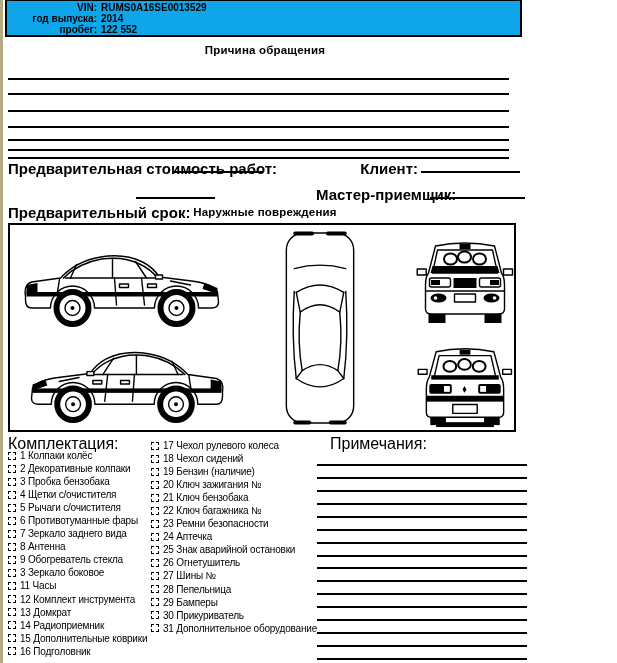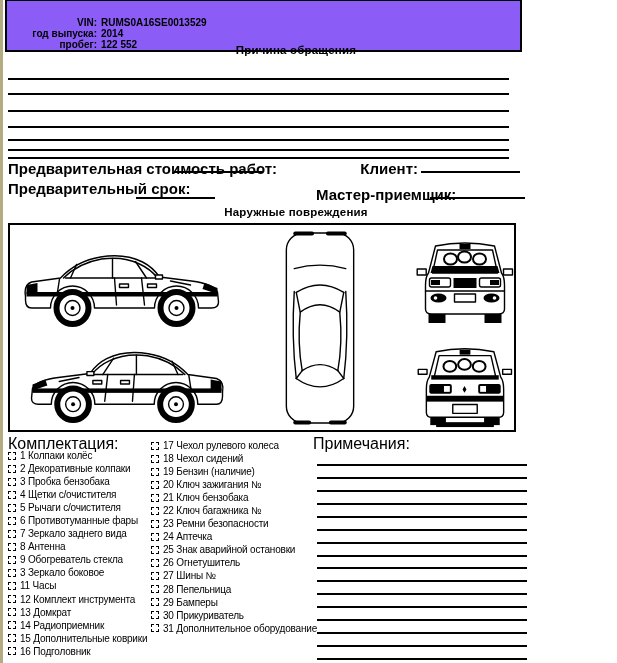--- a/index.html
+++ b/index.html
@@ -4,28 +4,28 @@
 <style>
   html,body{margin:0;padding:0}
   body{
     width:617px;height:663px;position:relative;overflow:hidden;
     background:#ffffff;color:#000;
     font-family:"Liberation Sans", sans-serif;
   }
   .edge-strip{position:absolute;left:0;top:0;width:3px;height:663px;background:#b3ab82}
   .info-box{
     position:absolute;left:5px;top:-1px;width:513px;height:33px;
-    border:2px solid #000;background:#8b5cf6;padding-top:16px;
+    border:2px solid #000;background:#0ea5e9;padding-top:1px;
   }
   .info-row{line-height:11px;font-size:10px;font-weight:bold;white-space:nowrap}
   .info-label{display:inline-block;width:90px;text-align:right}
   .info-value{margin-left:4px}
   .sec-title{
     position:absolute;left:0;width:530px;text-align:center;
-    font-size:11.5px;font-weight:bold;letter-spacing:.2px;margin-left:31px;
+    font-size:11.5px;font-weight:bold;letter-spacing:.2px;
   }
   .hline{position:absolute;background:#000}
   .field-label{position:absolute;font-size:15px;font-weight:bold;white-space:nowrap}
   .damage-box{
     position:absolute;left:8px;top:223px;width:504px;height:205px;
     border:2px solid #000;background:#fff;
   }
   .damage-box svg{position:absolute}
   .list-header{position:absolute;font-size:16px}
   .eq-col{position:absolute;width:150px}
@@ -63,21 +63,21 @@
     <div class="hline" style="left: 8px; top: 139px; width: 501px; height: 2px;"></div>
     <div class="hline" style="left: 8px; top: 149px; width: 501px; height: 2px;"></div>
     <div class="hline" style="left: 8px; top: 157px; width: 501px; height: 2px;"></div>
   </div>
 
 <div class="field-label" style="left:8px;top:160px">Предварительная стоимость работ:</div>
 <div class="hline" style="left:174px;top:171px;width:88px;height:1.5px"></div>
 <div class="field-label" style="left:340px;top:160px;width:78px;text-align:right">Клиент:</div>
 <div class="hline" style="left:421px;top:171px;width:99px;height:1.5px"></div>
 
-<div class="field-label" style="left:8px;top:180px">Предварительный срок:</div>
+<div class="field-label" style="left:8px;top:204px">Предварительный срок:</div>
 <div class="hline" style="left:136px;top:197px;width:79px;height:1.5px"></div>
 <div class="field-label" style="left:316px;top:186px;width:123px;text-align:right">Мастер-приемщик:</div>
 <div class="hline" style="left:430px;top:197px;width:95px;height:1.5px"></div>
 
 <div class="sec-title" style="top:206px">Наружные повреждения</div>
 
 <div class="damage-box">
 
   <svg style="left:6px;top:10px" width="210" height="97" viewBox="0 0 205 97" fill="none" stroke="#000" stroke-width="1.4" stroke-linejoin="round" stroke-linecap="round">
     <path d="M7,61 Q5,50 13,47 L42,43 Q58,26 82,22 Q106,18 124,27 Q134,32 141,42 L173,46 Q195,49 199,57 L200,67 Q200,73 193,73 L180,73 A22,22 0 0,0 136,73 L76,73 A22,22 0 0,0 32,73 L13,73 Q7,73 7,65 Z" fill="#fff"></path>
@@ -323,21 +323,21 @@
     <div class="eq-item">
       <span class="cb"></span>
       <span class="eq-label">30 Прикуриватель</span>
     </div>
     <div class="eq-item">
       <span class="cb"></span>
       <span class="eq-label">31 Дополнительное оборудование</span>
     </div>
   </div>
 
-<div class="list-header" style="left:313px;top:435px">Примечания:</div>
+<div class="list-header" style="left:330px;top:435px">Примечания:</div>
 <div id="notes-lines">
     <div class="hline" style="left: 317px; top: 464px; width: 210px; height: 1.5px;"></div>
     <div class="hline" style="left: 317px; top: 477px; width: 210px; height: 1.5px;"></div>
     <div class="hline" style="left: 317px; top: 490px; width: 210px; height: 1.5px;"></div>
     <div class="hline" style="left: 317px; top: 503px; width: 210px; height: 1.5px;"></div>
     <div class="hline" style="left: 317px; top: 516px; width: 210px; height: 1.5px;"></div>
     <div class="hline" style="left: 317px; top: 529px; width: 210px; height: 1.5px;"></div>
     <div class="hline" style="left: 317px; top: 542px; width: 210px; height: 1.5px;"></div>
     <div class="hline" style="left: 317px; top: 555px; width: 210px; height: 1.5px;"></div>
     <div class="hline" style="left: 317px; top: 567px; width: 210px; height: 1.5px;"></div>

